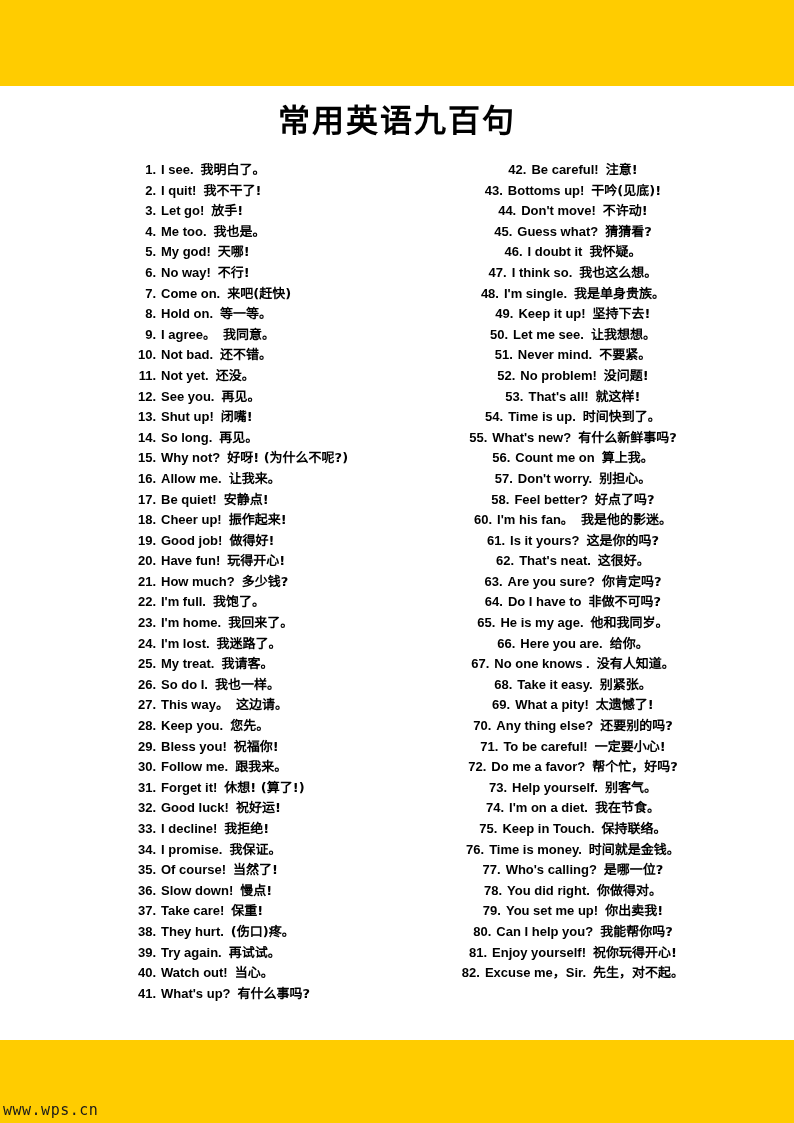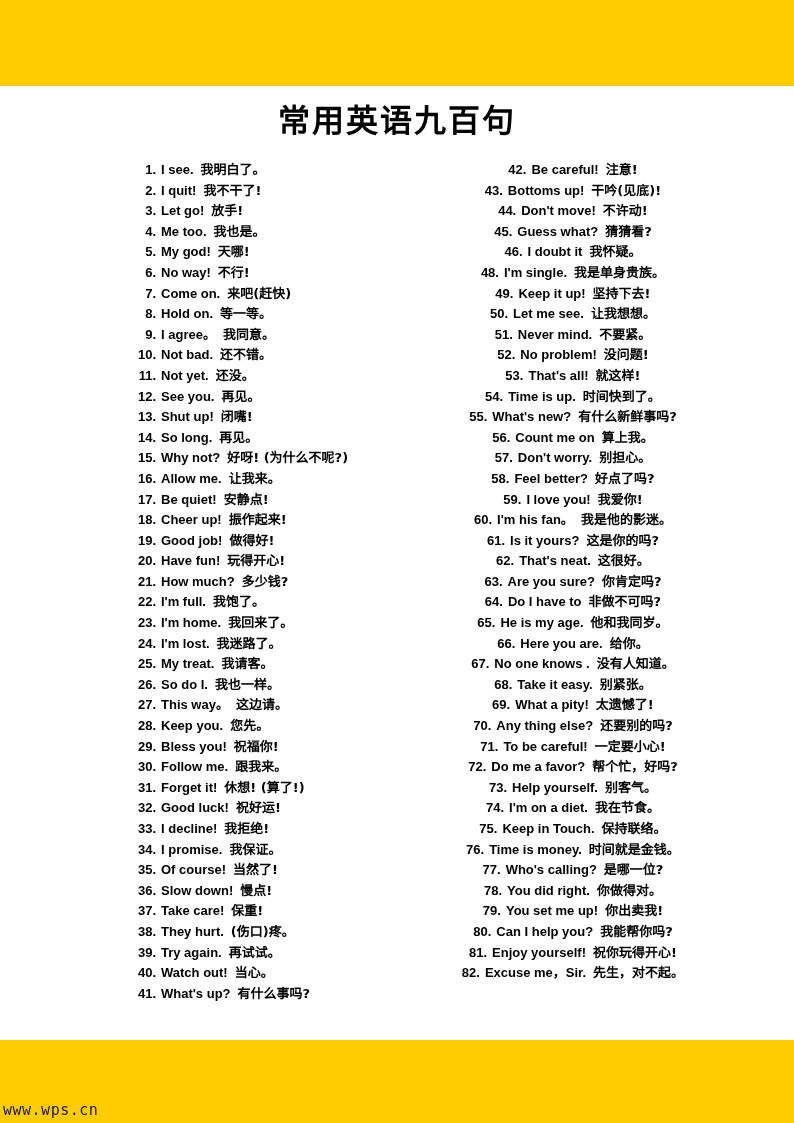--- a/index.html
+++ b/index.html
@@ -362,20 +362,25 @@
           <span class="phrase-num">45.</span>
           <span class="phrase-en">Guess what?</span>
           <span class="phrase-zh">猜猜看?</span>
         </div>
         <div class="phrase-row">
           <span class="phrase-num">46.</span>
           <span class="phrase-en">I doubt it</span>
           <span class="phrase-zh">我怀疑。</span>
         </div>
         <div class="phrase-row">
+          <span class="phrase-num">47.</span>
+          <span class="phrase-en">I think so.</span>
+          <span class="phrase-zh">我也这么想。</span>
+        </div>
+        <div class="phrase-row">
           <span class="phrase-num">48.</span>
           <span class="phrase-en">I'm single.</span>
           <span class="phrase-zh">我是单身贵族。</span>
         </div>
         <div class="phrase-row">
           <span class="phrase-num">49.</span>
           <span class="phrase-en">Keep it up!</span>
           <span class="phrase-zh">坚持下去!</span>
         </div>
         <div class="phrase-row">
@@ -417,25 +422,20 @@
           <span class="phrase-num">57.</span>
           <span class="phrase-en">Don't worry.</span>
           <span class="phrase-zh">别担心。</span>
         </div>
         <div class="phrase-row">
           <span class="phrase-num">58.</span>
           <span class="phrase-en">Feel better?</span>
           <span class="phrase-zh">好点了吗?</span>
         </div>
         <div class="phrase-row">
-          <span class="phrase-num">59.</span>
-          <span class="phrase-en">I love you!</span>
-          <span class="phrase-zh">我爱你!</span>
-        </div>
-        <div class="phrase-row">
           <span class="phrase-num">60.</span>
           <span class="phrase-en">I'm his fan。</span>
           <span class="phrase-zh">我是他的影迷。</span>
         </div>
         <div class="phrase-row">
           <span class="phrase-num">61.</span>
           <span class="phrase-en">Is it yours?</span>
           <span class="phrase-zh">这是你的吗?</span>
         </div>
         <div class="phrase-row">

